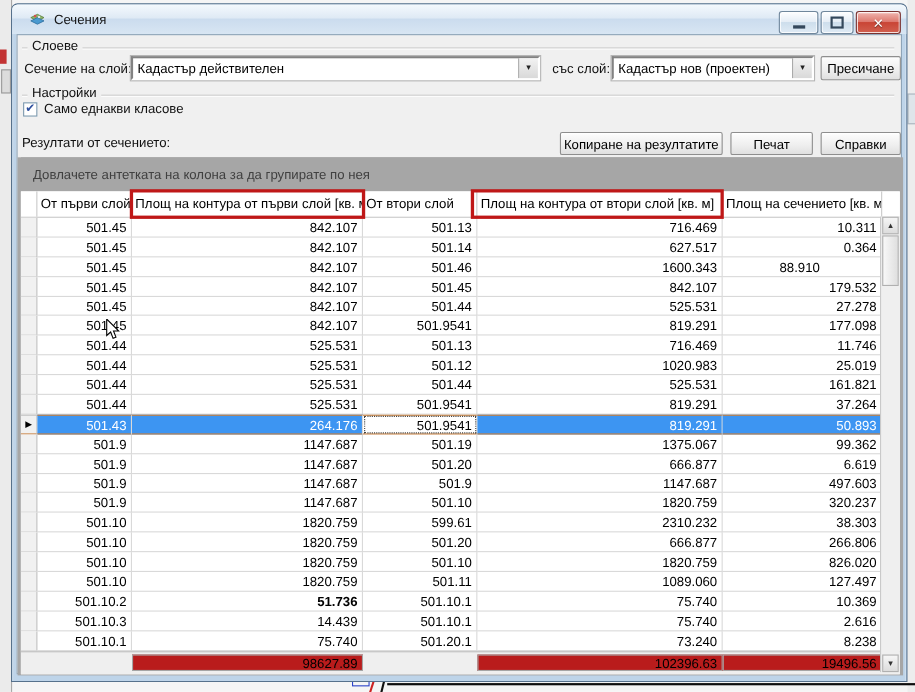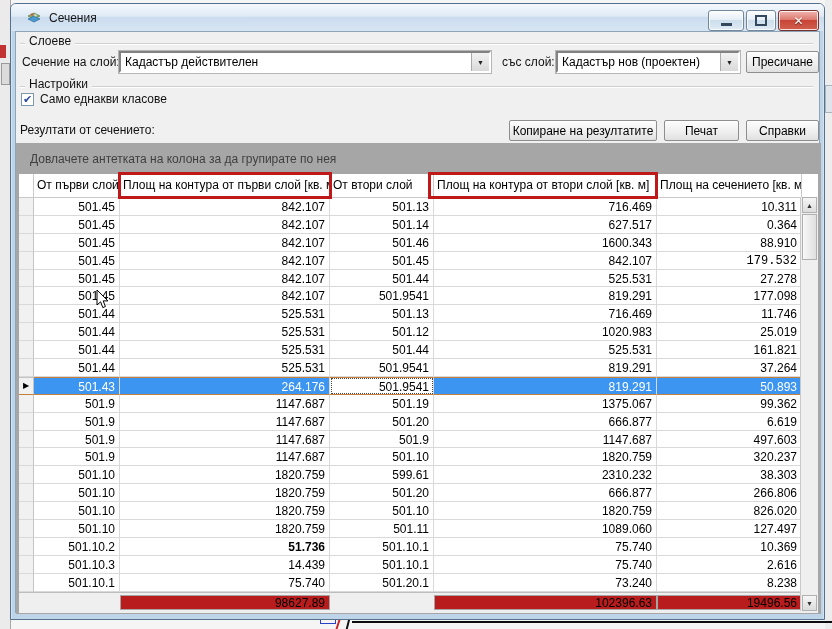--- a/index.html
+++ b/index.html
@@ -259,29 +259,29 @@
               <div class="cell" style="width: 104px;">501.14</div>
               <div class="cell" style="width: 223px;">627.517</div>
               <div class="cell" style="width: 145px;">0.364</div>
             </div>
             <div class="row">
               <div class="cell indicator" style="width: 15px;"></div>
               <div class="cell" style="width: 86px;">501.45</div>
               <div class="cell" style="width: 210px;">842.107</div>
               <div class="cell" style="width: 104px;">501.46</div>
               <div class="cell" style="width: 223px;">1600.343</div>
-              <div class="cell" style="width: 145px;">88.910</div>
+              <div class="cell" style="width: 145px; text-align: center;">88.910</div>
             </div>
             <div class="row">
               <div class="cell indicator" style="width: 15px;"></div>
               <div class="cell" style="width: 86px;">501.45</div>
               <div class="cell" style="width: 210px;">842.107</div>
               <div class="cell" style="width: 104px;">501.45</div>
               <div class="cell" style="width: 223px;">842.107</div>
-              <div class="cell" style="width: 145px; font-family: Liberation Mono, monospace;">179.532</div>
+              <div class="cell" style="width: 145px;">179.532</div>
             </div>
             <div class="row">
               <div class="cell indicator" style="width: 15px;"></div>
               <div class="cell" style="width: 86px;">501.45</div>
               <div class="cell" style="width: 210px;">842.107</div>
               <div class="cell" style="width: 104px;">501.44</div>
               <div class="cell" style="width: 223px;">525.531</div>
               <div class="cell" style="width: 145px;">27.278</div>
             </div>
             <div class="row">

